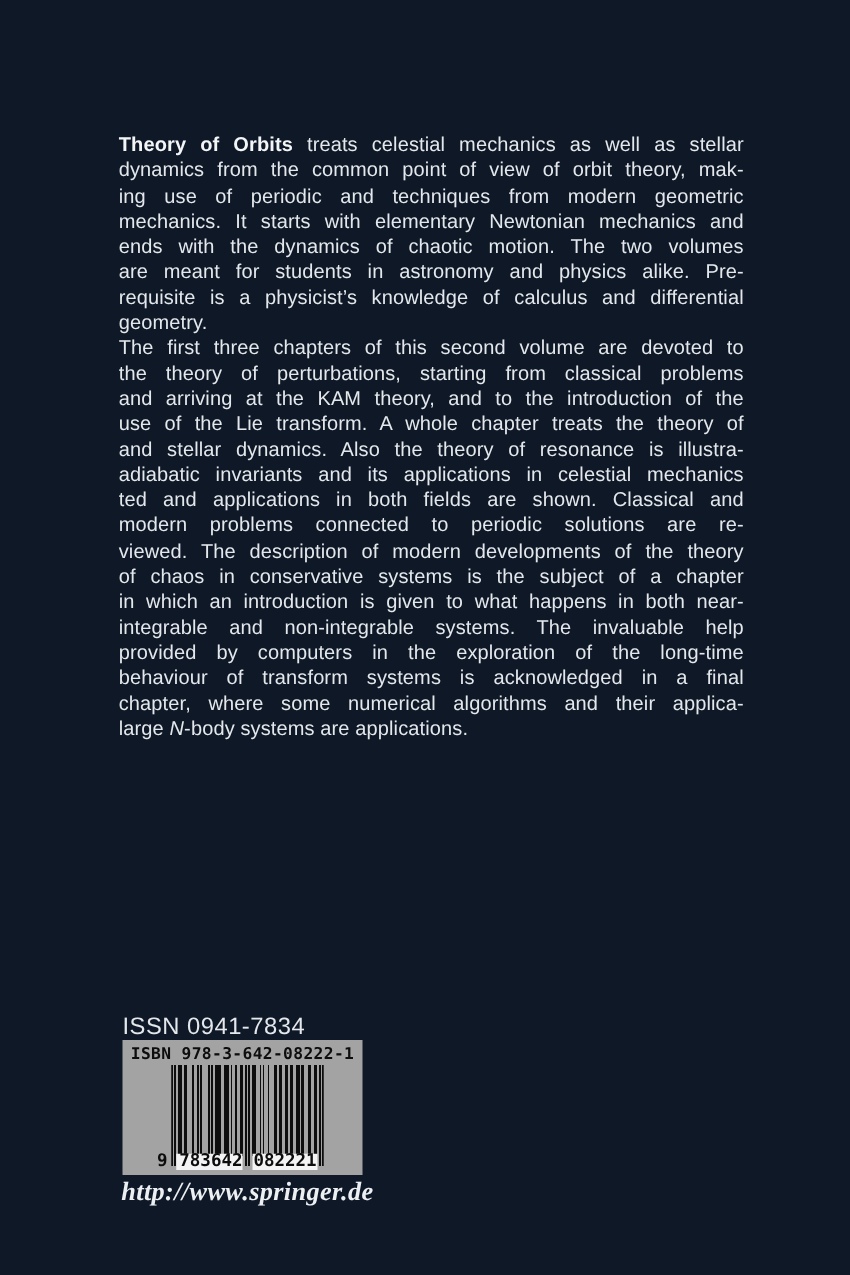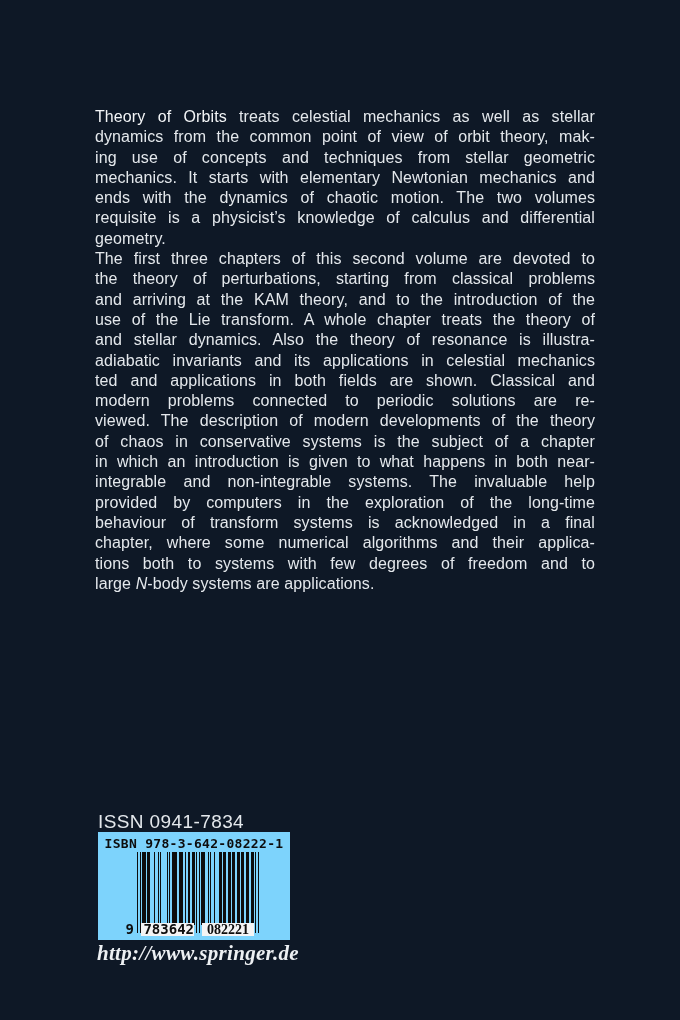--- a/index.html
+++ b/index.html
@@ -24,37 +24,37 @@
   }
   .jline {
     height: 20.3px;
     text-align: justify;
     text-align-last: justify;
   }
   .jline.last {
     text-align-last: left;
   }
   .lead {
-    font-weight: normal;
+    font-weight: bold;
     color: #f3f5f7;
   }
   .it { font-style: italic; }
 
   .issn {
     position: absolute;
     left: 98px; top: 811px;
     color: #e4e8ec;
     font-size: 19px;
     letter-spacing: 0.4px;
   }
   .barcode-box {
     position: absolute;
     left: 98px; top: 832px;
     width: 192px; height: 108px;
-    background: #7dd3fc;
+    background: #a3a3a3;
   }
   .isbn-label {
     position: absolute;
     left: 0; top: 4px; width: 100%;
     text-align: center;
     font-family: "DejaVu Sans Mono", monospace;
     font-weight: bold;
     font-size: 13px;
     letter-spacing: 0.3px;
     color: #0d0d0d;
@@ -70,62 +70,62 @@
     font-family: "DejaVu Sans Mono", monospace;
     font-weight: bold;
     font-size: 14px;
     line-height: 13px;
     color: #0d0d0d;
     background: #f4f4f4;
     white-space: nowrap;
   }
   .d9    { left: 22px;  width: 14px; text-align: right; background: transparent; }
   .dleft { left: 43px;  width: 53px; text-align: right; }
-  .dright{ left: 104px; width: 52px; text-align: center; font-family: Liberation Serif, serif; }
+  .dright{ left: 104px; width: 52px; text-align: center; }
 
   .url {
     position: absolute;
     left: 97px; top: 941px;
     color: #edf0f3;
     font-family: "Liberation Serif", serif;
     font-style: italic;
     font-weight: bold;
     font-size: 21px;
     letter-spacing: 0.3px;
   }
 </style>
 </head>
 <body>
 
 <div class="cover">
 
   <div class="body-text">
       <div class="jline"><span class="lead">Theory of Orbits</span><span> treats celestial mechanics as well as stellar</span></div>
       <div class="jline"><span>dynamics from the common point of view of orbit theory, mak-</span></div>
-      <div class="jline"><span>ing use of concepts and techniques from stellar geometric</span></div>
+      <div class="jline"><span>ing use of periodic and techniques from modern geometric</span></div>
       <div class="jline"><span>mechanics. It starts with elementary Newtonian mechanics and</span></div>
       <div class="jline"><span>ends with the dynamics of chaotic motion. The two volumes</span></div>
+      <div class="jline"><span>are meant for students in astronomy and physics alike. Pre-</span></div>
       <div class="jline"><span>requisite is a physicist’s knowledge of calculus and differential</span></div>
       <div class="jline last"><span>geometry.</span></div>
       <div class="jline"><span>The first three chapters of this second volume are devoted to</span></div>
       <div class="jline"><span>the theory of perturbations, starting from classical problems</span></div>
       <div class="jline"><span>and arriving at the KAM theory, and to the introduction of the</span></div>
       <div class="jline"><span>use of the Lie transform. A whole chapter treats the theory of</span></div>
       <div class="jline"><span>and stellar dynamics. Also the theory of resonance is illustra-</span></div>
       <div class="jline"><span>adiabatic invariants and its applications in celestial mechanics</span></div>
       <div class="jline"><span>ted and applications in both fields are shown. Classical and</span></div>
       <div class="jline"><span>modern problems connected to periodic solutions are re-</span></div>
       <div class="jline"><span>viewed. The description of modern developments of the theory</span></div>
       <div class="jline"><span>of chaos in conservative systems is the subject of a chapter</span></div>
       <div class="jline"><span>in which an introduction is given to what happens in both near-</span></div>
       <div class="jline"><span>integrable and non-integrable systems. The invaluable help</span></div>
       <div class="jline"><span>provided by computers in the exploration of the long-time</span></div>
       <div class="jline"><span>behaviour of transform systems is acknowledged in a final</span></div>
       <div class="jline"><span>chapter, where some numerical algorithms and their applica-</span></div>
-      <div class="jline"><span>tions both to systems with few degrees of freedom and to</span></div>
       <div class="jline last"><span>large </span><span class="it">N</span><span>-body systems are applications.</span></div>
     </div>
 
   <div class="issn">ISSN 0941-7834</div>
 
   <div class="barcode-box">
     <div class="isbn-label">ISBN 978-3-642-08222-1</div>
     <svg class="bars" width="122" height="81" viewBox="0 0 95 81" preserveAspectRatio="none" shape-rendering="crispEdges">
         <rect x="0" y="0" width="1" height="81" fill="#0d0d0d"></rect>
         <rect x="2" y="0" width="1" height="81" fill="#0d0d0d"></rect>

